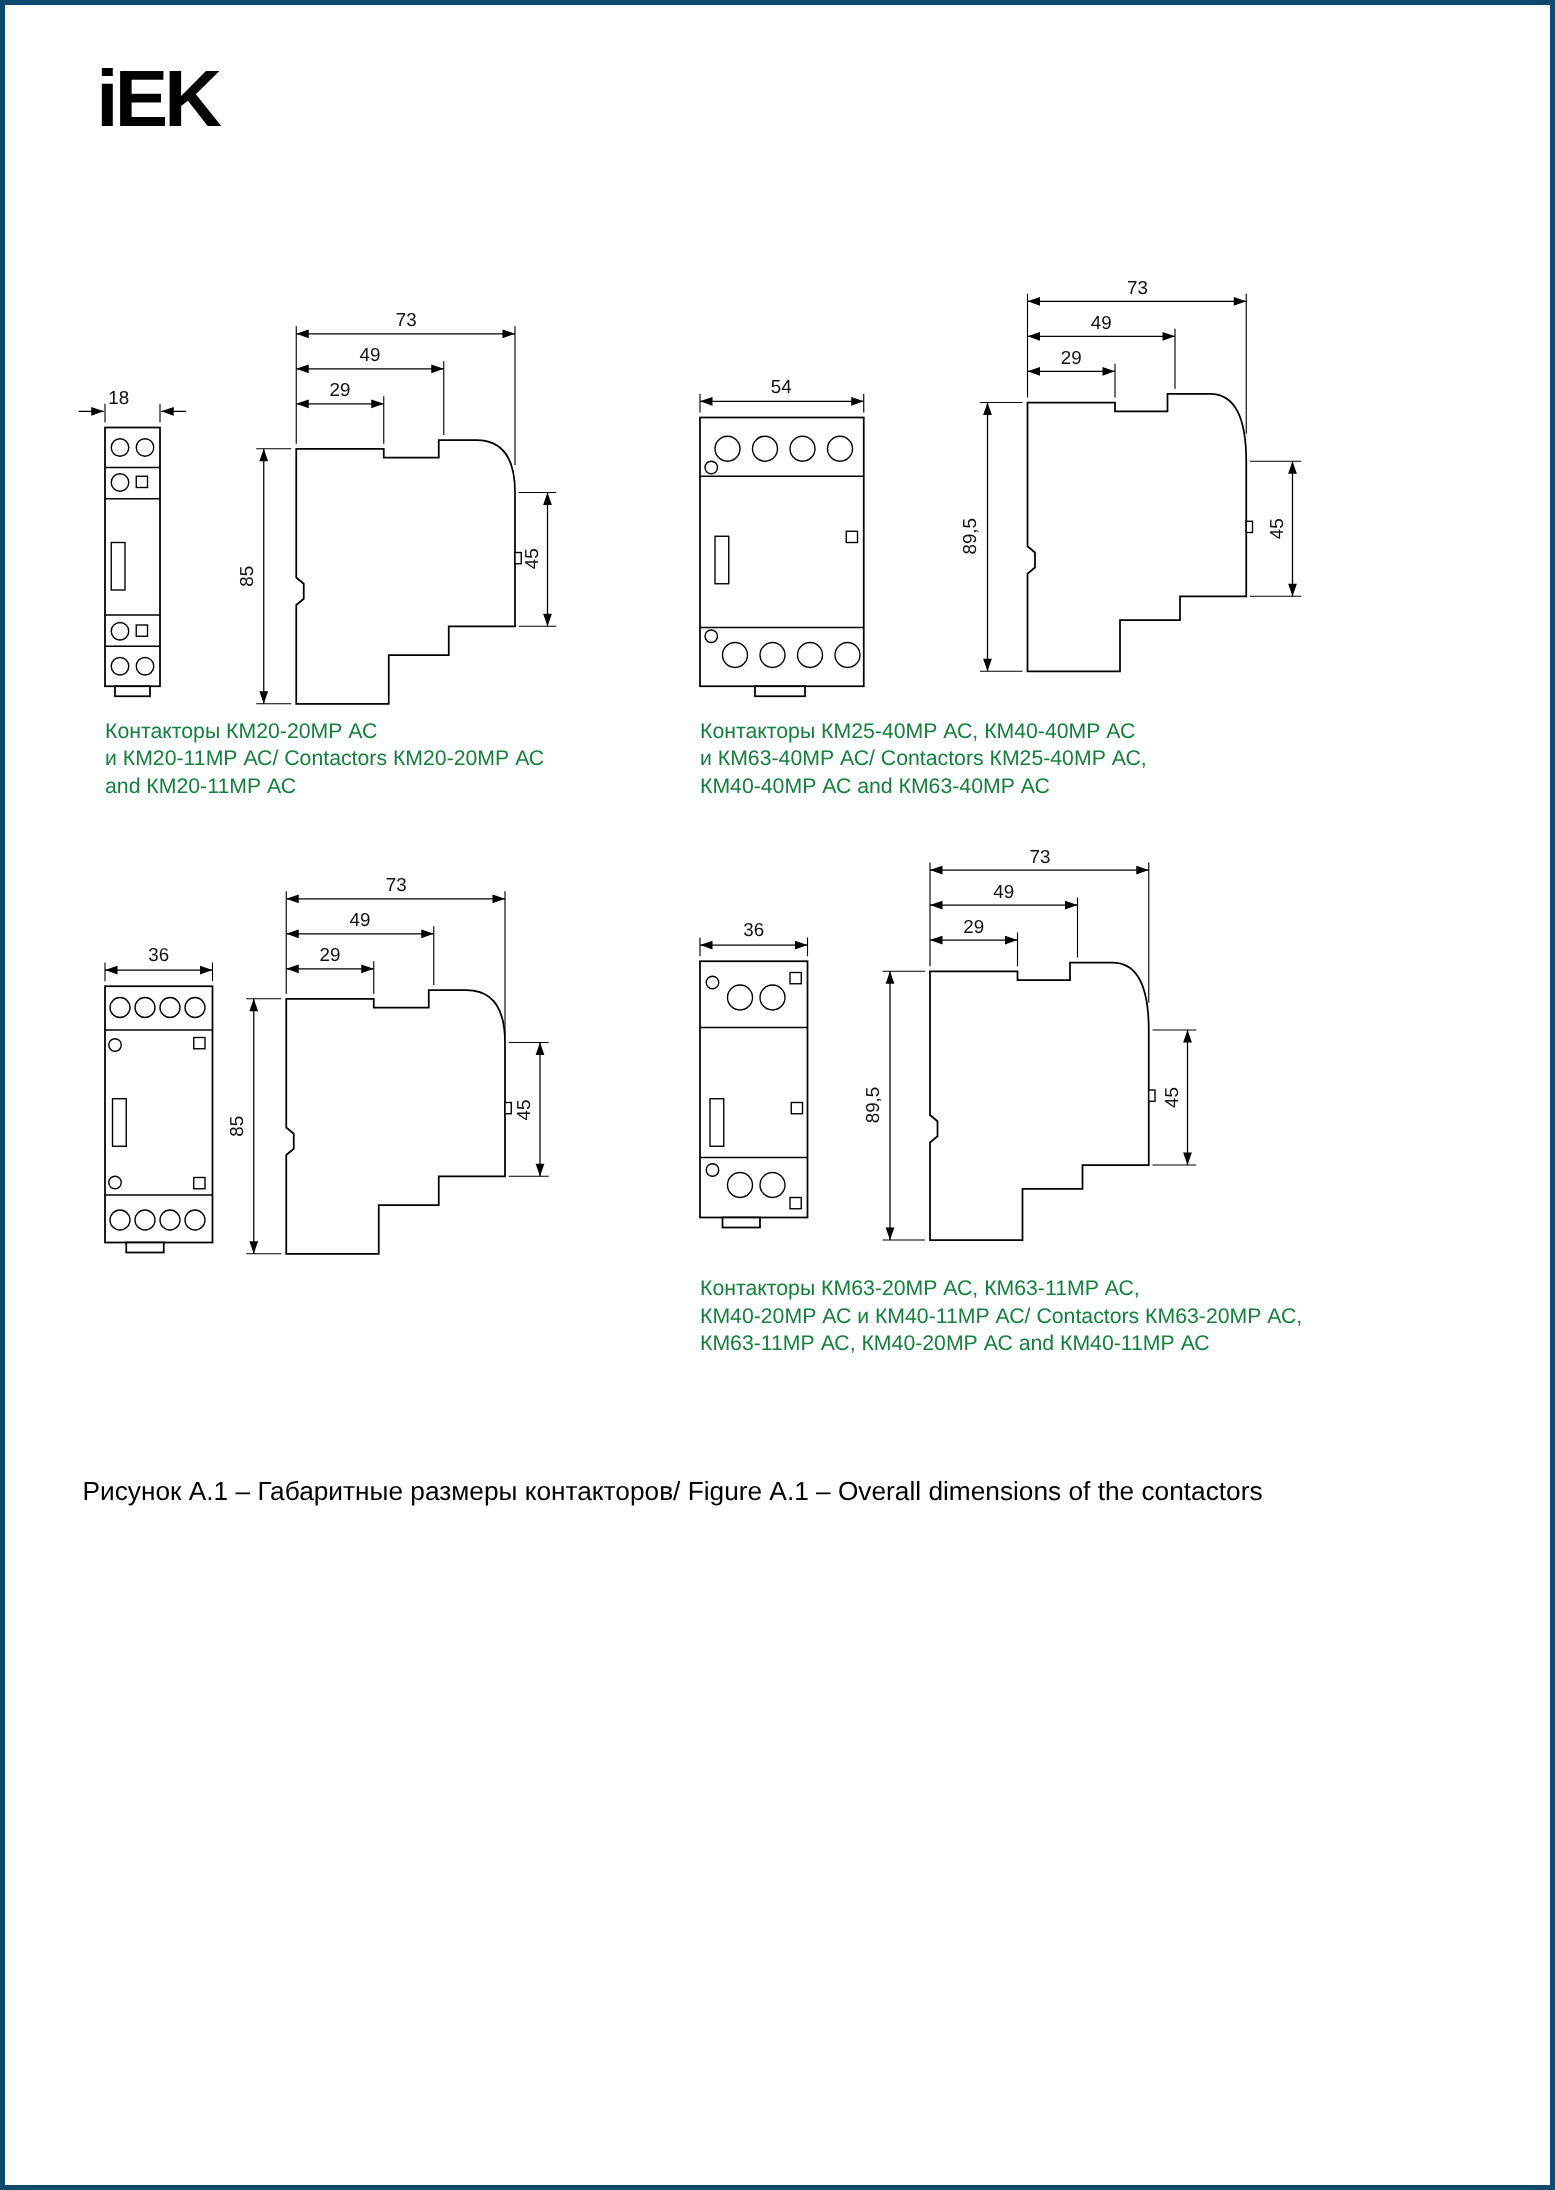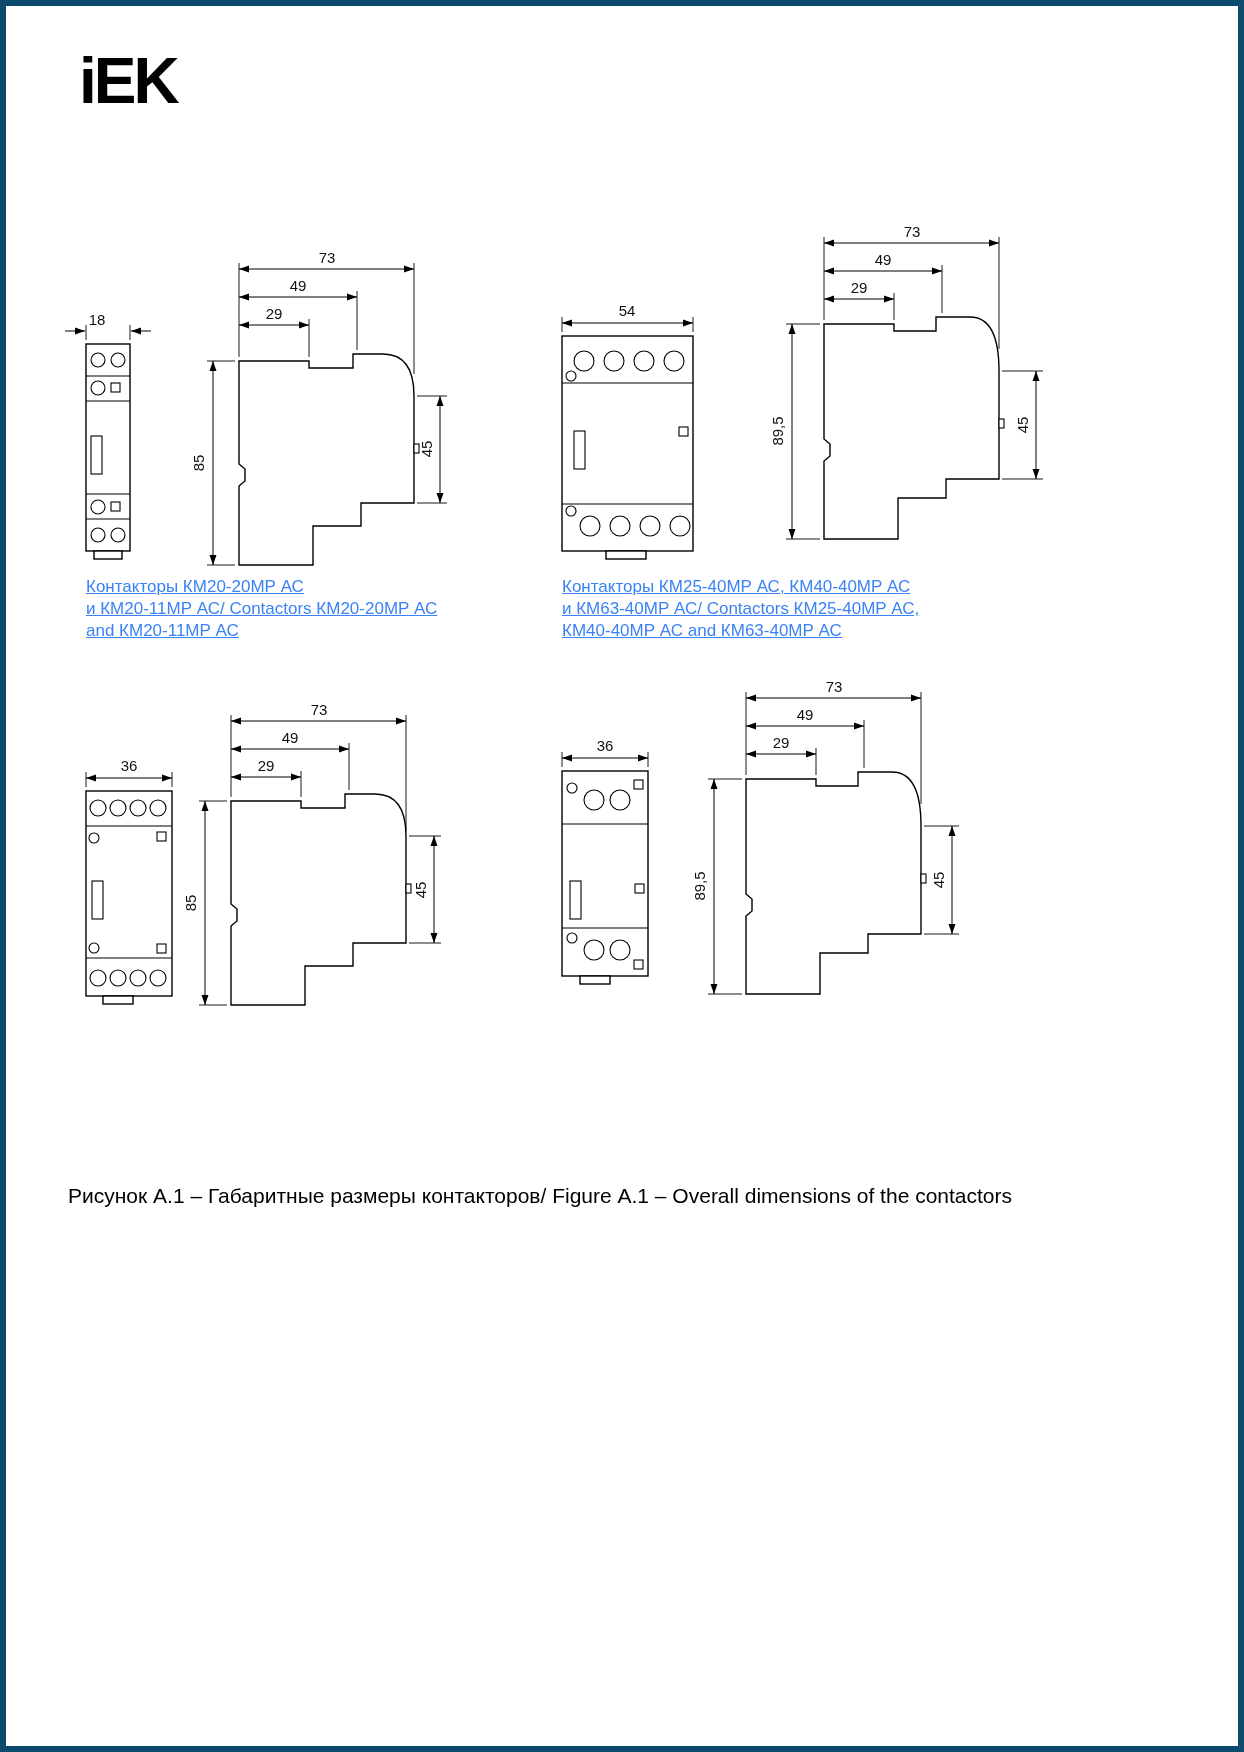--- a/index.html
+++ b/index.html
@@ -1,22 +1,22 @@
 <!DOCTYPE html>
 <html><head>
 <meta charset="utf-8">
 <style>
   html,body{margin:0;padding:0;background:#fff;}
   .page{position:relative;width:1244px;height:1752px;background:#fff;
-        border:6px solid #0c4a6e;box-sizing:border-box;overflow:hidden;
+        border:4px solid #0c4a6e;box-sizing:border-box;overflow:hidden;
         font-family:"Liberation Sans",sans-serif;}
   .logo{position:absolute;left:73px;top:38px;font-size:64px;font-weight:bold;
         letter-spacing:-3px;color:#000;}
   .diag{position:absolute;}
-  .cap{position:absolute;font-size:17px;line-height:22px;color:#3b82f6;white-space:nowrap;text-decoration:underline;}
+  .cap{position:absolute;font-size:17px;line-height:22px;color:#15803d;white-space:nowrap;}
   .figcap{position:absolute;left:62px;top:1178px;font-size:21px;color:#000;white-space:nowrap;}
   svg text{font-family:"Liberation Sans",sans-serif;font-size:15px;fill:#111;}
   .ol{fill:#fff;stroke:#000;stroke-width:1.4;}
   .dt{fill:none;stroke:#000;stroke-width:1.1;}
   .dtf{fill:#fff;stroke:#000;stroke-width:1.1;}
   .dim{stroke:#000;stroke-width:1;}
   .ext{stroke:#000;stroke-width:0.9;}
 </style>
 </head>
 <body>
@@ -238,16 +238,21 @@
       <line class="ext" x1="196" y1="103" x2="162" y2="103"></line>
       <line class="ext" x1="196" y1="318" x2="162" y2="318"></line>
       <line class="dim" x1="168" y1="103" x2="168" y2="318" marker-start="url(#arw)" marker-end="url(#arw)"></line>
       <text x="159" y="210" text-anchor="middle" transform="rotate(-90 159 210)">89,5</text>
       <line class="ext" x1="378" y1="150" x2="413" y2="150"></line>
       <line class="ext" x1="378" y1="258" x2="413" y2="258"></line>
       <line class="dim" x1="406" y1="150" x2="406" y2="258" marker-start="url(#arw)" marker-end="url(#arw)"></line>
       <text x="398" y="204" text-anchor="middle" transform="rotate(-90 398 204)">45</text>
     </g>
   </svg>
+  <div class="cap" style="left:556px;top:1016px">
+    <div>Контакторы КМ63-20МР АС, КМ63-11МР АС,</div>
+    <div>КМ40-20МР АС и КМ40-11МР АС/ Contactors КМ63-20МР АС,</div>
+    <div>КМ63-11МР АС, КМ40-20МР АС and КМ40-11МР АС</div>
+  </div>
 
   <div class="figcap">Рисунок А.1 – Габаритные размеры контакторов/ Figure А.1 – Overall dimensions of the contactors</div>
 
 </div>
 
 </body></html>

